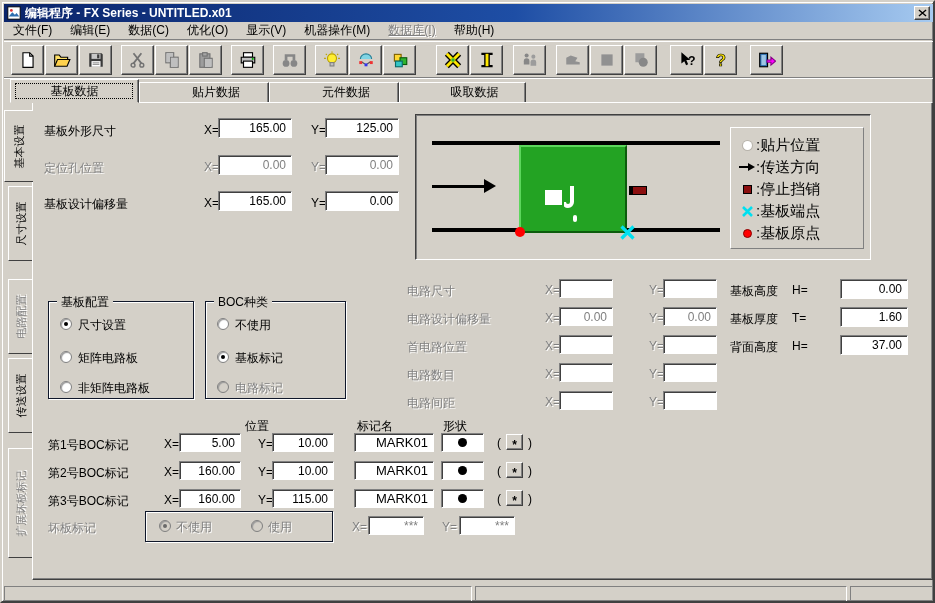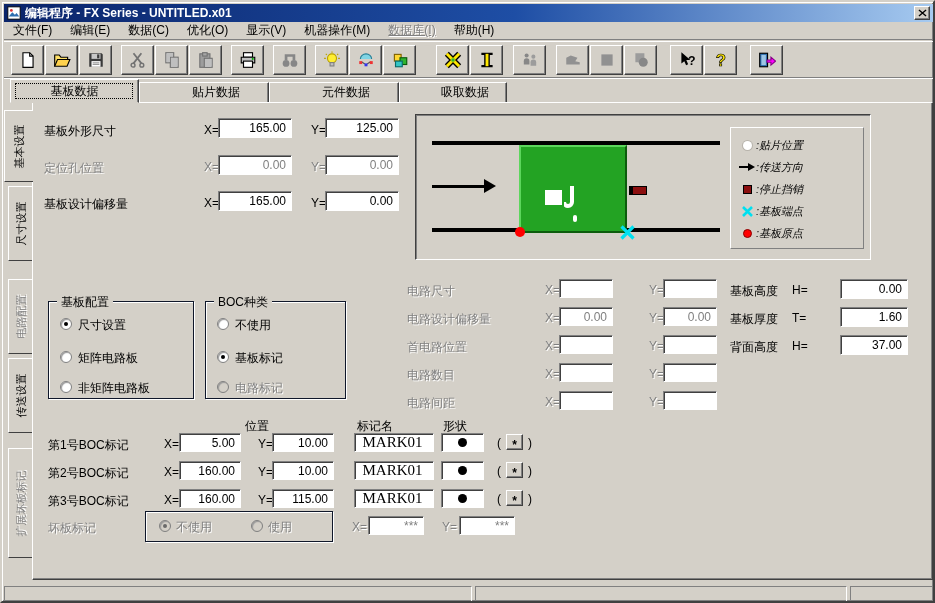--- a/index.html
+++ b/index.html
@@ -51,21 +51,21 @@
   .vtab span{ transform:rotate(-90deg); white-space:nowrap; font-size:11px; }
   .vtab.dis span{ color:#808080; text-shadow:1px 1px 0 #fff; }
   
   .lbl{ position:absolute; white-space:nowrap; z-index:4; }
   .lbl.d{ color:#808080; text-shadow:1px 1px 0 #fff; }
   input.fld{ position:absolute; background:#fff; border:1px solid;
     border-color:#808080 #fff #fff #808080; box-shadow:inset 1px 1px 0 #404040;
     font:12px "Liberation Sans","DejaVu Sans",sans-serif; text-align:right;
     padding:0 5px 0 2px; z-index:4; outline:none; }
   input.fld.d{ color:#808080; }
-  input.fld.mono{ text-align:center; font-family:Liberation Serif, serif; font-size:15px; }
+  input.fld.mono{ text-align:right; font-family:Liberation Sans, sans-serif; font-size:13px; }
   .shapebox{ position:absolute; background:#fff; border:1px solid;
     border-color:#808080 #fff #fff #808080; box-shadow:inset 1px 1px 0 #404040;
     display:flex; align-items:center; justify-content:center; z-index:4; }
   .shapebox .blackdot{ width:9px; height:9px; border-radius:50%; background:#000; }
   .astbtn{ position:absolute; width:17px; height:16px; background:#d4d0c8; border:1px solid;
     border-color:#fff #404040 #404040 #fff; box-shadow:inset -1px -1px 0 #808080;
     text-align:center; line-height:20px; font-weight:bold; z-index:4; }
   .radio{ position:absolute; width:12px; height:12px; border-radius:50%; background:#fff;
     border:1px solid #808080; box-shadow:inset 1px 1px 1px #9a9a9a; z-index:4; }
   .radio.checked::after{ content:""; position:absolute; left:3px; top:3px; width:4px; height:4px;
@@ -78,21 +78,21 @@
   .diagram{ position:absolute; left:413px; top:112px; width:456px; height:146px;
     background:#d4d0c8; border:1px solid; border-color:#404040 #fff #fff #404040;
     box-shadow:inset 1px 1px 0 #808080; z-index:3; }
   .rail{ position:absolute; height:4px; background:#000; }
   .board{ position:absolute; background:#23a323; border:2px solid;
     border-color:#5cd65c #0c5c0c #0c5c0c #5cd65c; }
   .legend{ position:absolute; left:314px; top:12px; width:134px; height:122px;
     border:1px solid; border-color:#fff #808080 #808080 #fff; padding-top:6px; }
   .legend-item{ display:flex; align-items:center; height:22px; padding-left:7px; }
   .legend-item .sym{ width:18px; display:flex; align-items:center; justify-content:center; flex:0 0 auto; }
-  .legend-item .txt{ font-size:11px; white-space:nowrap;font-style:italic; }
+  .legend-item .txt{ font-size:15px; white-space:nowrap; }
   
   .sb{ position:absolute; height:17px; border:1px solid; border-color:#808080 #fff #fff #808080; }
 </style>
 </head>
 <body>
 
 <div class="window">
 
   <div class="titlebar">
     <span style="display:flex">
@@ -267,21 +267,21 @@
         </svg>
       </span>
   </div>
 
   <div class="tab active" style="left:8px;width:129px">
     <span>基板数据</span>
     <span class="focus"></span>
   </div>
   <div class="tab inactive" style="left:137px;width:130px"><span>贴片数据</span></div>
   <div class="tab inactive" style="left:267px;width:130px"><span>元件数据</span></div>
-  <div class="tab inactive" style="left:397px;width:108px"><span>吸取数据</span></div>
+  <div class="tab inactive" style="left:397px;width:127px"><span>吸取数据</span></div>
 
   <div class="page"></div>
 
   <div class="vtab" style="left:2px;top:108px;width:29px;height:72px;z-index:6">
       <span>基本设置</span>
     </div>
   <div class="vtab" style="left:6px;top:184px;width:24px;height:75px">
       <span>尺寸设置</span>
     </div>
   <div class="vtab dis" style="left:6px;top:277px;width:24px;height:75px">

